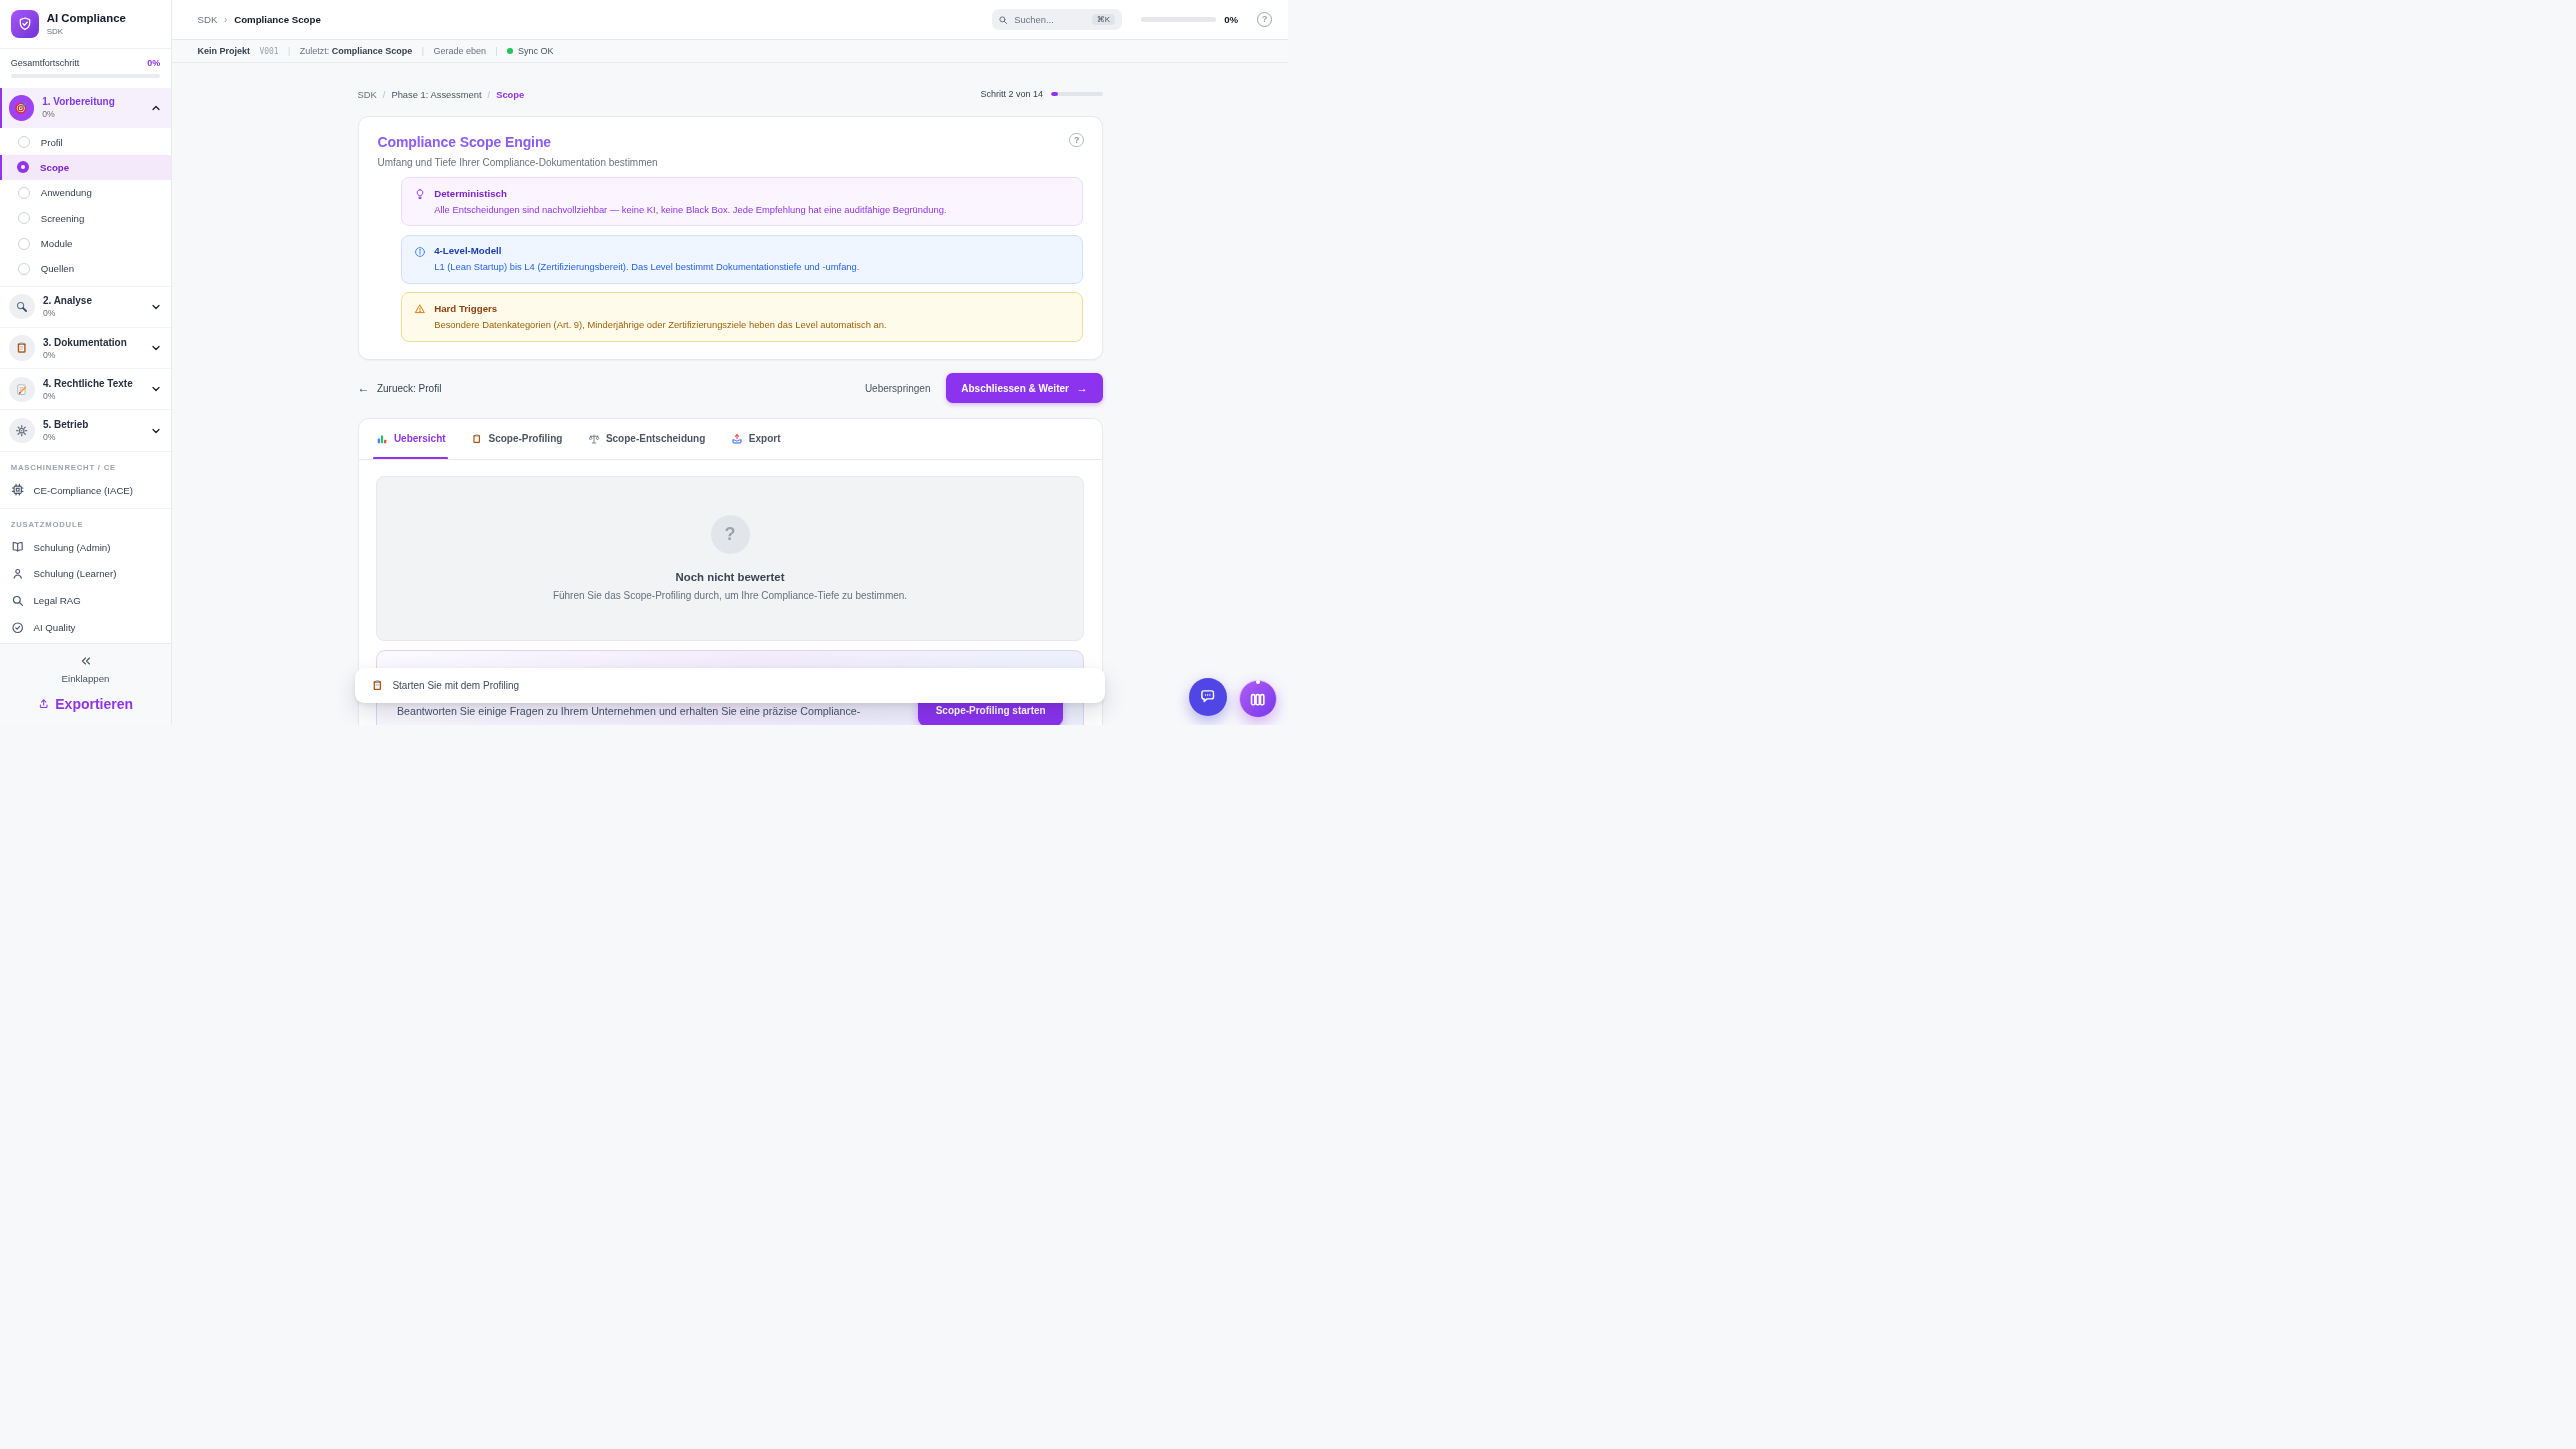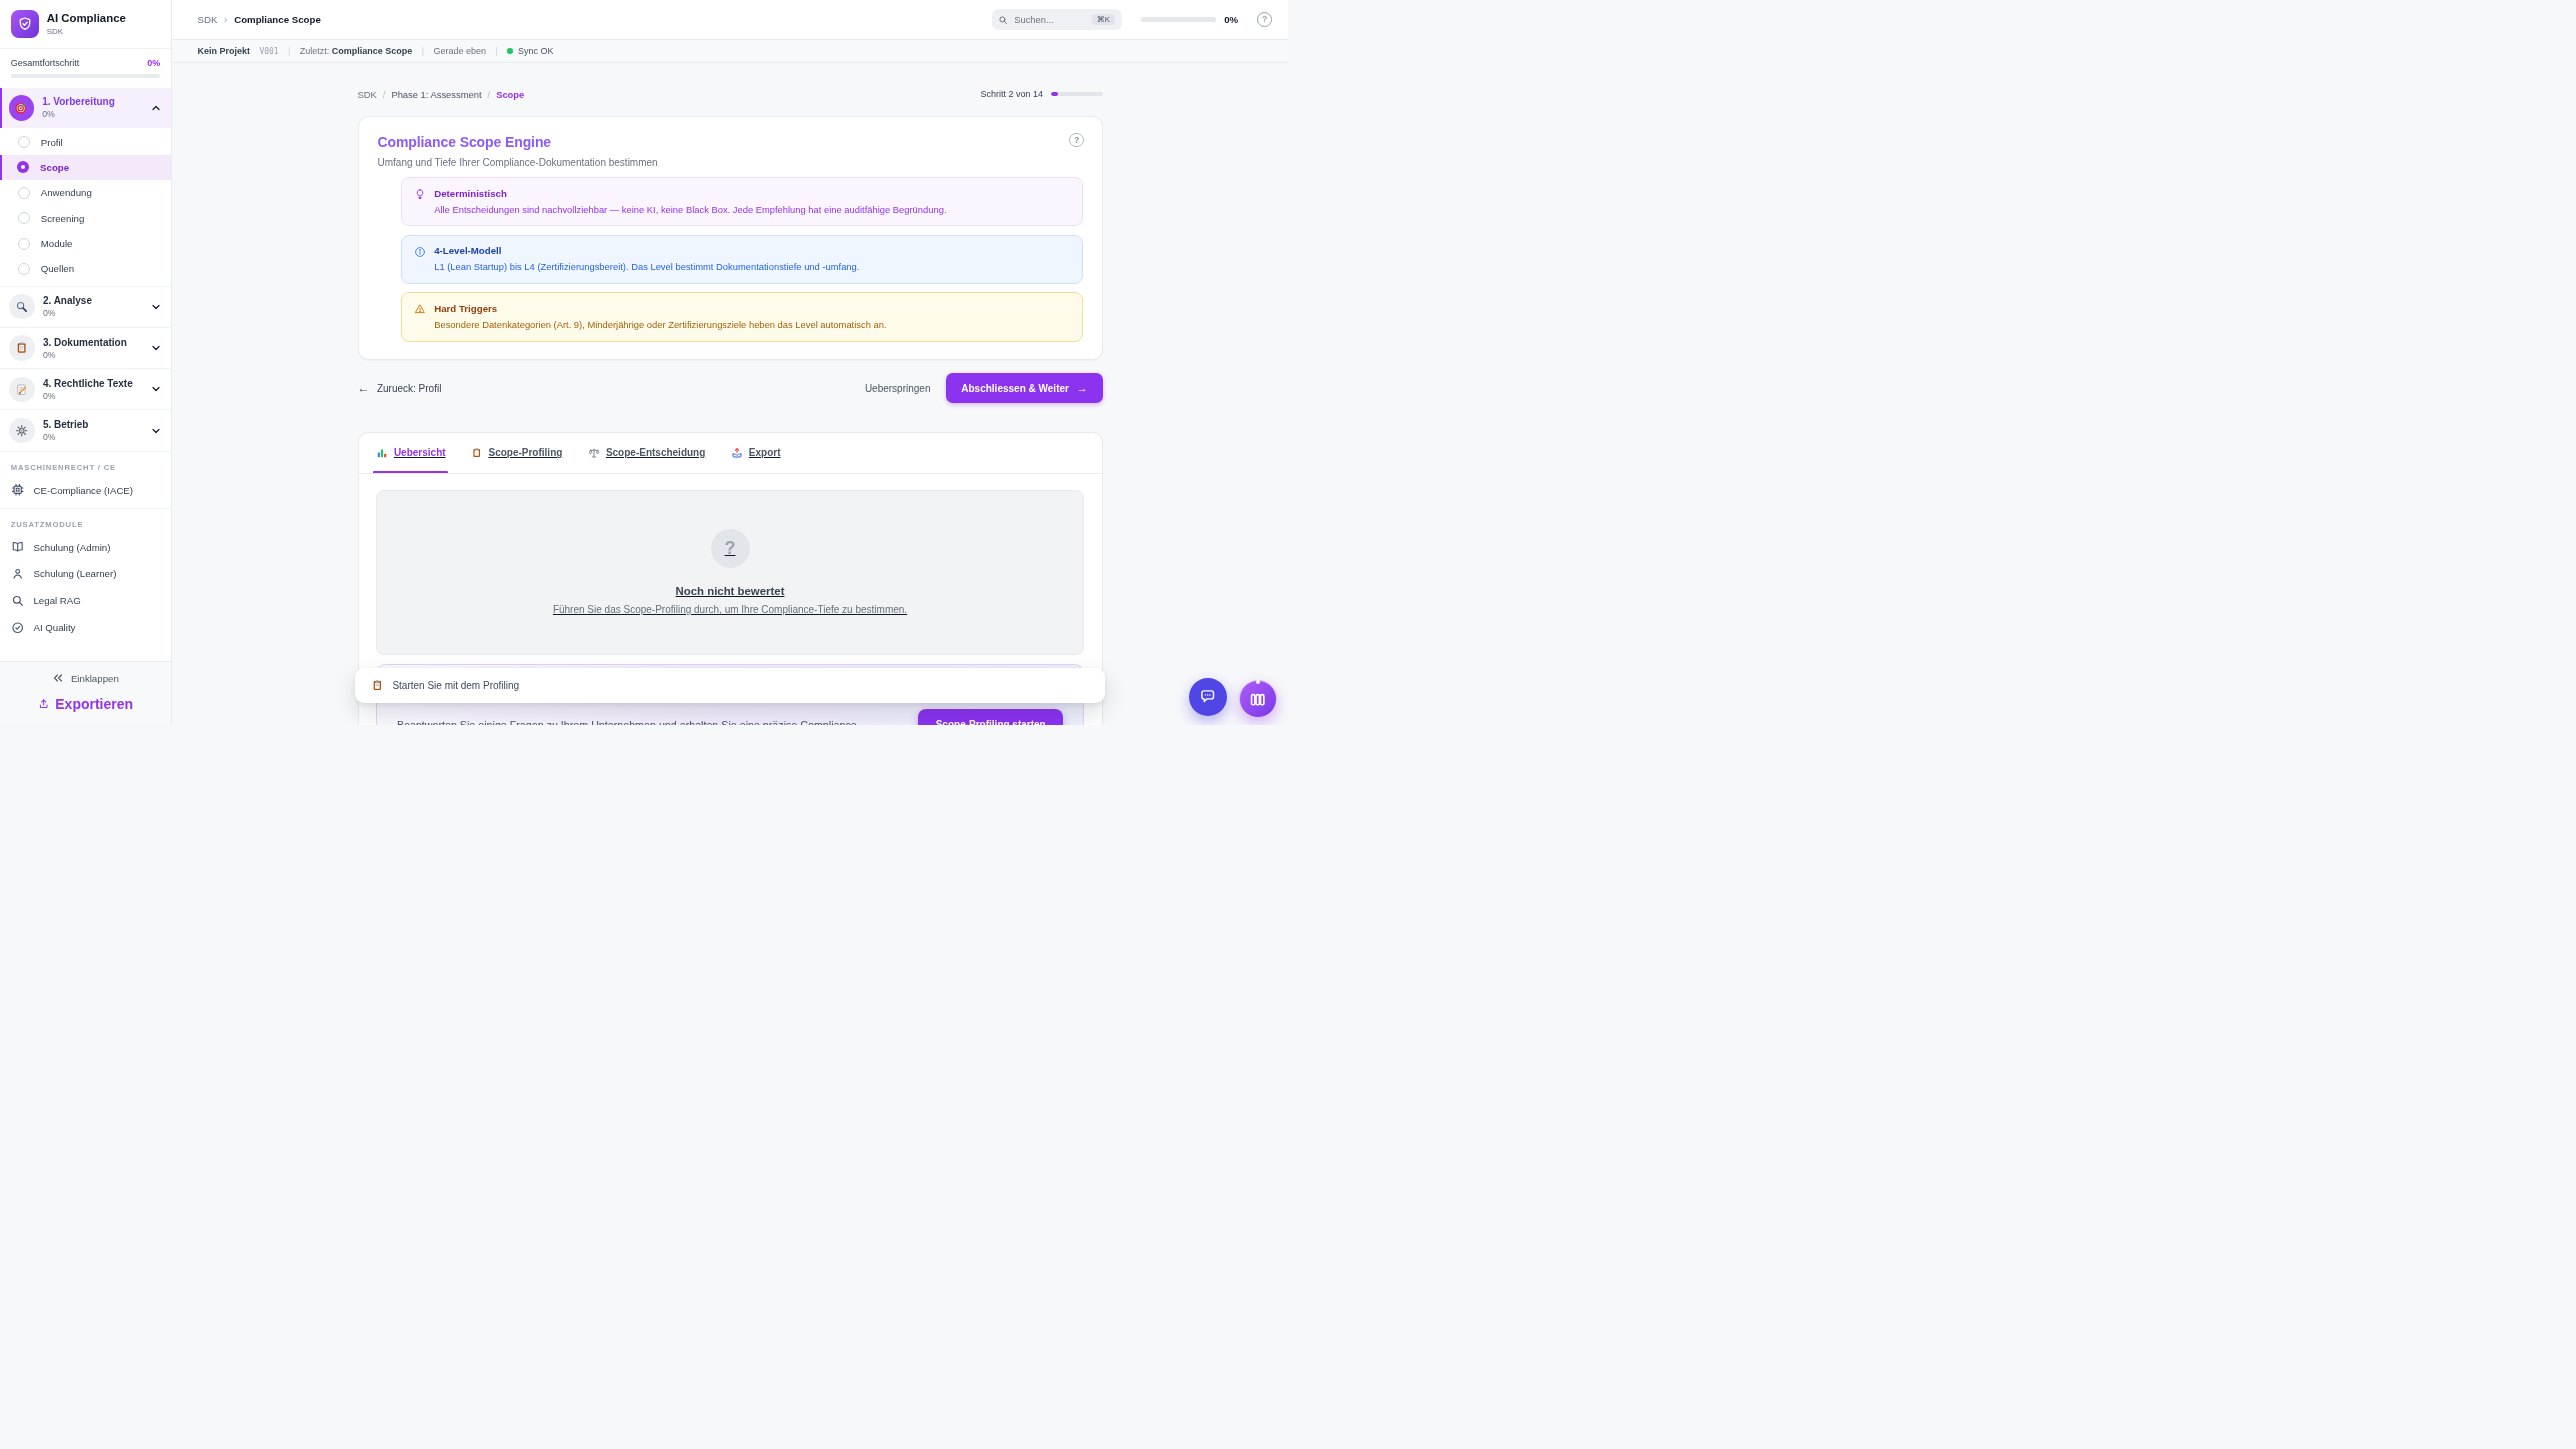--- a/index.html
+++ b/index.html
@@ -35,21 +35,21 @@
   .subitem { display: flex; align-items: center; gap: 10.7px; padding: 6.7px 9.4px 6.7px 18px; font-size: 9.7px; color: #374151; cursor: pointer; }
   .subitem.active { background: #f3e9fb; border-left: 2.7px solid #9333ea; padding-left: 15.4px; color: #7c22c9; font-weight: bold; }
   .radio { width: 12px; height: 12px; border-radius: 50%; border: 1.3px solid #cfd4da; flex: none; position: relative; }
   .radio.checked { border: none; background: #9333ea; }
   .radio.checked::after { content: ""; position: absolute; left: 4px; top: 4px; width: 4px; height: 4px; border-radius: 50%; background: #fff; }
   .group-header { padding: 11.4px 10.7px 4.7px; font-size: 7.7px; font-weight: bold; letter-spacing: 0.8px; color: #9ca3af; }
   .group-item { display: flex; align-items: center; gap: 9.4px; padding: 6.7px 10.7px; font-size: 9.7px; color: #374151; cursor: pointer; }
   .group-item .gi-icon { color: #475569; display: flex; flex: none; }
   .group-sep { border-bottom: 0.7px solid #f1f3f5; margin-top: 4px; }
   .sb-footer { margin-top: auto; border-top: 0.7px solid #e9ecef; background: #f8f9fa; padding: 10.7px 0 13.4px; display: flex; flex-direction: column; align-items: center; gap: 11.4px; }
-  .collapse-btn { display: flex; align-items: center; gap: 6.7px; font-size: 9.7px; color: #4b5563; cursor: pointer; background: none; border: none; font-family: inherit; }
+  .collapse-btn { display: flex; align-items: center; gap: 6.7px; font-size: 9.7px; color: #4b5563; cursor: pointer; background: none; border: none; font-family: inherit; flex-direction: column; }
   .export-btn { display: flex; align-items: center; gap: 6px; font-size: 14px; color: #9333ea; font-weight: bold; cursor: pointer; background: none; border: none; font-family: inherit; }
 
   
   .main { flex: 1; display: flex; flex-direction: column; min-width: 0; }
   .topbar { height: 40px; background: #fff; border-bottom: 0.7px solid #e8eaee; display: flex; align-items: center; padding: 0 16px 0 25.5px; flex: none; }
   .tb-crumb { display: flex; align-items: center; gap: 6.7px; font-size: 9.7px; }
   .tb-root { color: #6b7280; }
   .tb-sep { color: #9ca3af; font-size: 10px; }
   .tb-cur { color: #111827; font-weight: bold; }
   .tb-right { margin-left: auto; display: flex; align-items: center; gap: 19px; }
@@ -99,21 +99,21 @@
   .n-amber { background: #fffbeb; border: 0.7px solid #f1dd94; }
   .n-amber .ntitle { color: #92400e; } .n-amber .nbody { color: #a16207; }
 
   .actions { display: flex; align-items: center; margin-top: 13.4px; }
   .back-btn { display: flex; align-items: center; gap: 7.4px; font-size: 10px; color: #374151; background: none; border: none; cursor: pointer; font-family: inherit; }
   .back-arrow { font-size: 12px; color: #374151; }
   .skip-btn { margin-left: auto; font-size: 10px; color: #4b5563; background: none; border: none; cursor: pointer; margin-right: 16px; font-family: inherit; }
   .next-btn { background: #8b33ef; color: #fff; font-weight: bold; font-size: 10px; padding: 8.7px 14.8px; border-radius: 6.7px; display: flex; align-items: center; gap: 7.4px; border: none; cursor: pointer; font-family: inherit; box-shadow: 0 1.3px 4px rgba(139,51,239,.3); }
   .next-arrow { font-size: 11.4px; }
 
-  .card2 { margin-top: 29px; min-height: 402px; text-decoration: underline; }
+  .card2 { margin-top: 15px; min-height: 402px; }
   .tabs { display: flex; gap: 25.5px; padding: 0 17.4px; border-bottom: 0.7px solid #e8eaee; height: 41px; }
   .tab { display: flex; align-items: center; gap: 6px; font-size: 10px; font-weight: bold; color: #4b5563; position: relative; cursor: pointer; }
   .tab.active { color: #9333ea; }
   .tab.active::after { content: ""; position: absolute; left: -2.7px; right: -2.7px; bottom: -0.7px; height: 2px; background: #9333ea; border-radius: 1.3px 1.3px 0 0; }
   .tab .ticon { display: flex; }
 
   .empty { margin: 16px 17.4px 0; background: #f1f3f5; border: 0.7px solid #e7eaee; border-radius: 8px; height: 165px; display: flex; flex-direction: column; align-items: center; justify-content: center; text-align: center; }
   .qcirc { width: 39px; height: 39px; border-radius: 50%; background: #e2e6ea; color: #9aa3ad; font-size: 18px; font-weight: bold; display: flex; align-items: center; justify-content: center; }
   .empty h3 { font-size: 11.4px; color: #3b4453; margin-top: 17px; font-weight: bold; }
   .empty p { font-size: 10px; color: #68707c; margin-top: 6.7px; }

